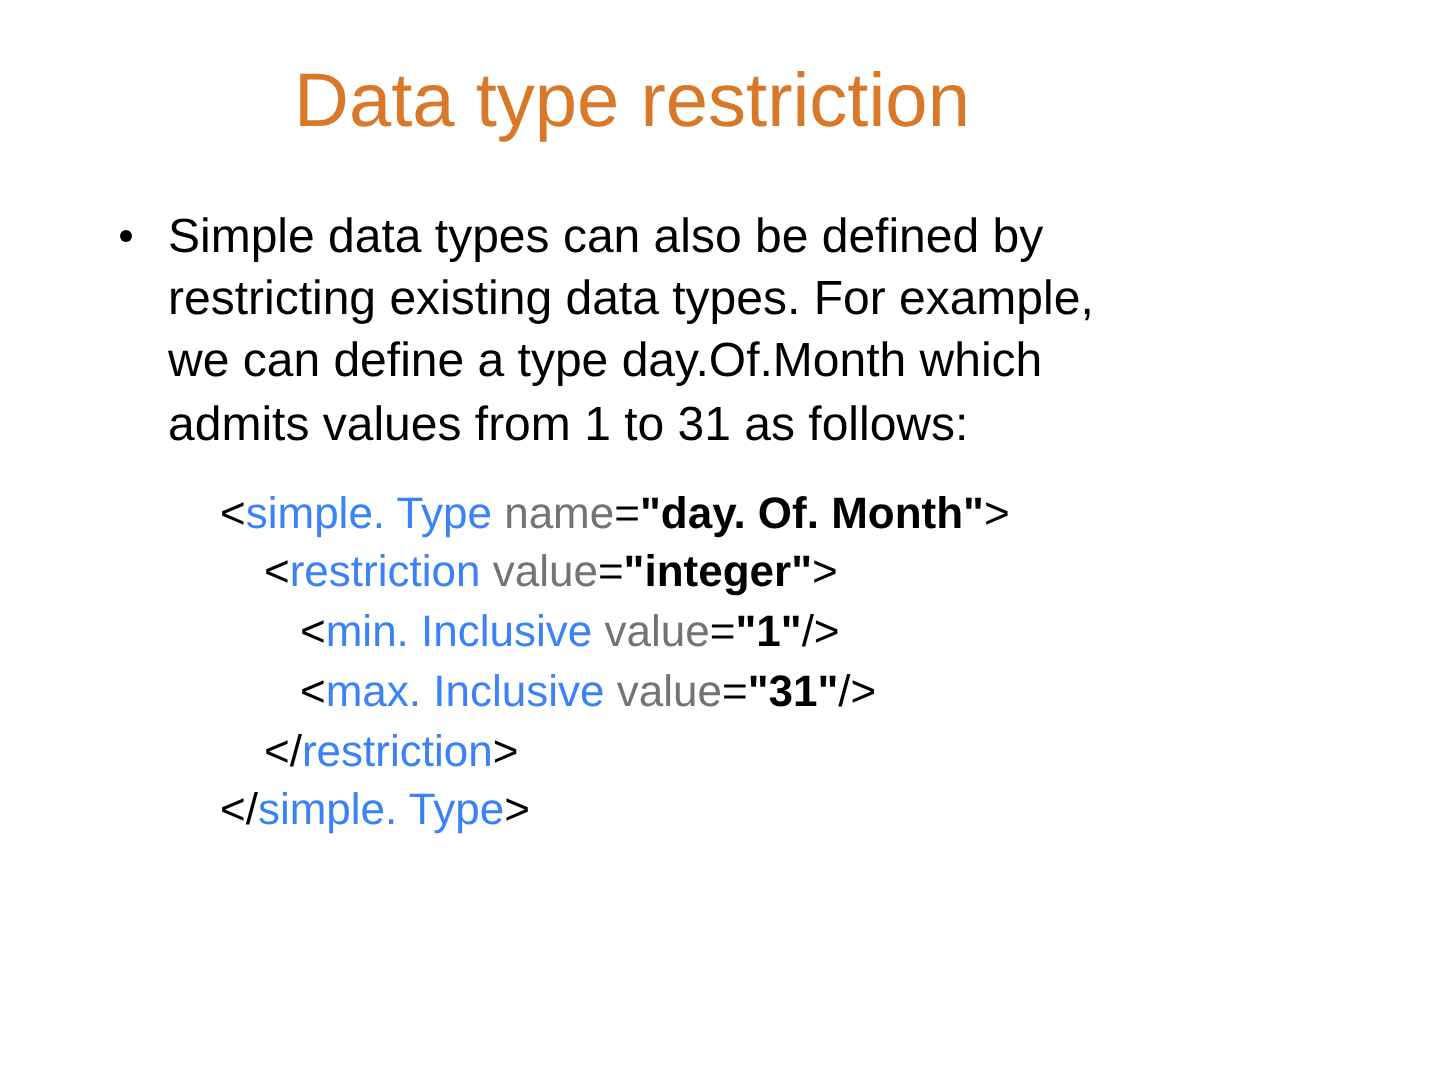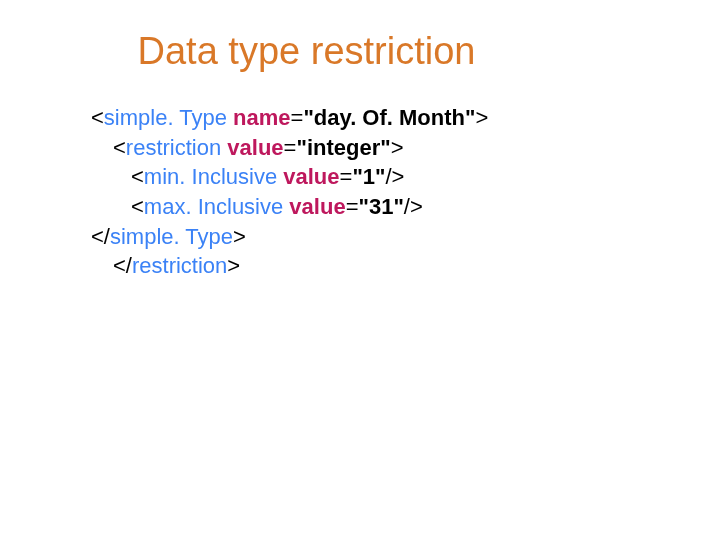--- a/index.html
+++ b/index.html
@@ -8,21 +8,21 @@
     width: 720px;
     height: 540px;
     background: #ffffff;
     font-family: Arial, Helvetica, sans-serif;
     color: #000000;
   }
   .slide {
     width: 612px;
     height: 540px;
     box-sizing: border-box;
-    padding: 20px 40px 20px 41px;
+    padding: 20px 40px 20px 60px;
   }
   .title {
     color: #d97828;
     font-size: 38px;
     font-weight: 400;
     text-align: center;
     margin: 10px 0 30px 0;
   }
   .bullet-row {
     display: flex;
@@ -47,40 +47,46 @@
     font-size: 22px;
     line-height: 1.35;
     margin-left: 50px;
   }
   .code-line {
     white-space: pre;
   }
   .ind1 { padding-left: 22px; }
   .ind2 { padding-left: 40px; }
   .tag  { color: #3b82f6; }  
-  .attr { color: #be185d; font-weight: bold; }  
+  .attr { color: #737373; }  
   .val  { color: #000000; font-weight: bold; }
 </style>
 </head>
 <body>
 
 <div class="slide">
 
   <div class="title">Data type restriction</div>
 
+  <div class="bullet-row">
+    <div class="bullet-dot"></div>
+    <div class="bullet-text">
+      <span>Simple data types can also be defined by restricting existing data types. For example, we can define a type </span><span>day.Of.Month</span><span> which admits values from 1 to 31 as follows:</span>
+    </div>
+  </div>
 
   <div class="code-block">
 
     <div class="code-line"><span>&lt;</span><span class="tag">simple. Type </span><span class="attr">name</span><span>=</span><span class="val">"day. Of. Month"</span><span>&gt;</span></div>
 
     <div class="code-line ind1"><span>&lt;</span><span class="tag">restriction </span><span class="attr">value</span><span>=</span><span class="val">"integer"</span><span>&gt;</span></div>
 
     <div class="code-line ind2"><span>&lt;</span><span class="tag">min. Inclusive </span><span class="attr">value</span><span>=</span><span class="val">"1"</span><span>/&gt;</span></div>
 
     <div class="code-line ind2"><span>&lt;</span><span class="tag">max. Inclusive </span><span class="attr">value</span><span>=</span><span class="val">"31"</span><span>/&gt;</span></div>
 
+    <div class="code-line ind1"><span>&lt;/</span><span class="tag">restriction</span><span>&gt;</span></div>
+
     <div class="code-line"><span>&lt;/</span><span class="tag">simple. Type</span><span>&gt;</span></div>
-
-    <div class="code-line ind1"><span>&lt;/</span><span class="tag">restriction</span><span>&gt;</span></div>
 
   </div>
 
 </div>
 
 </body></html>

